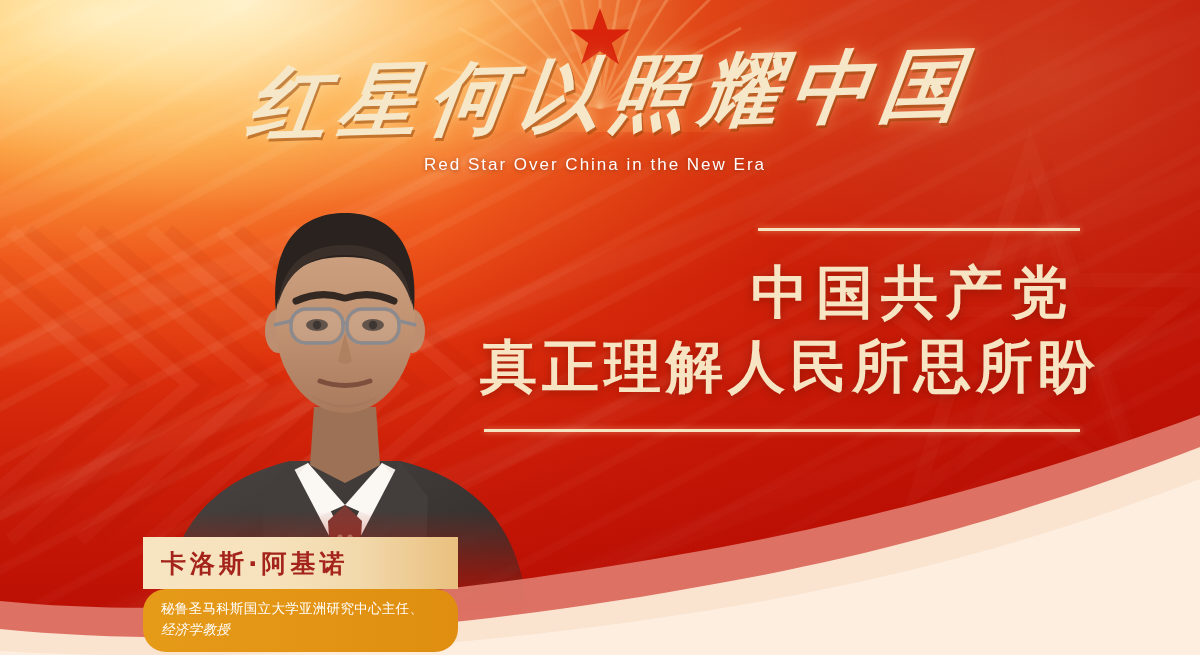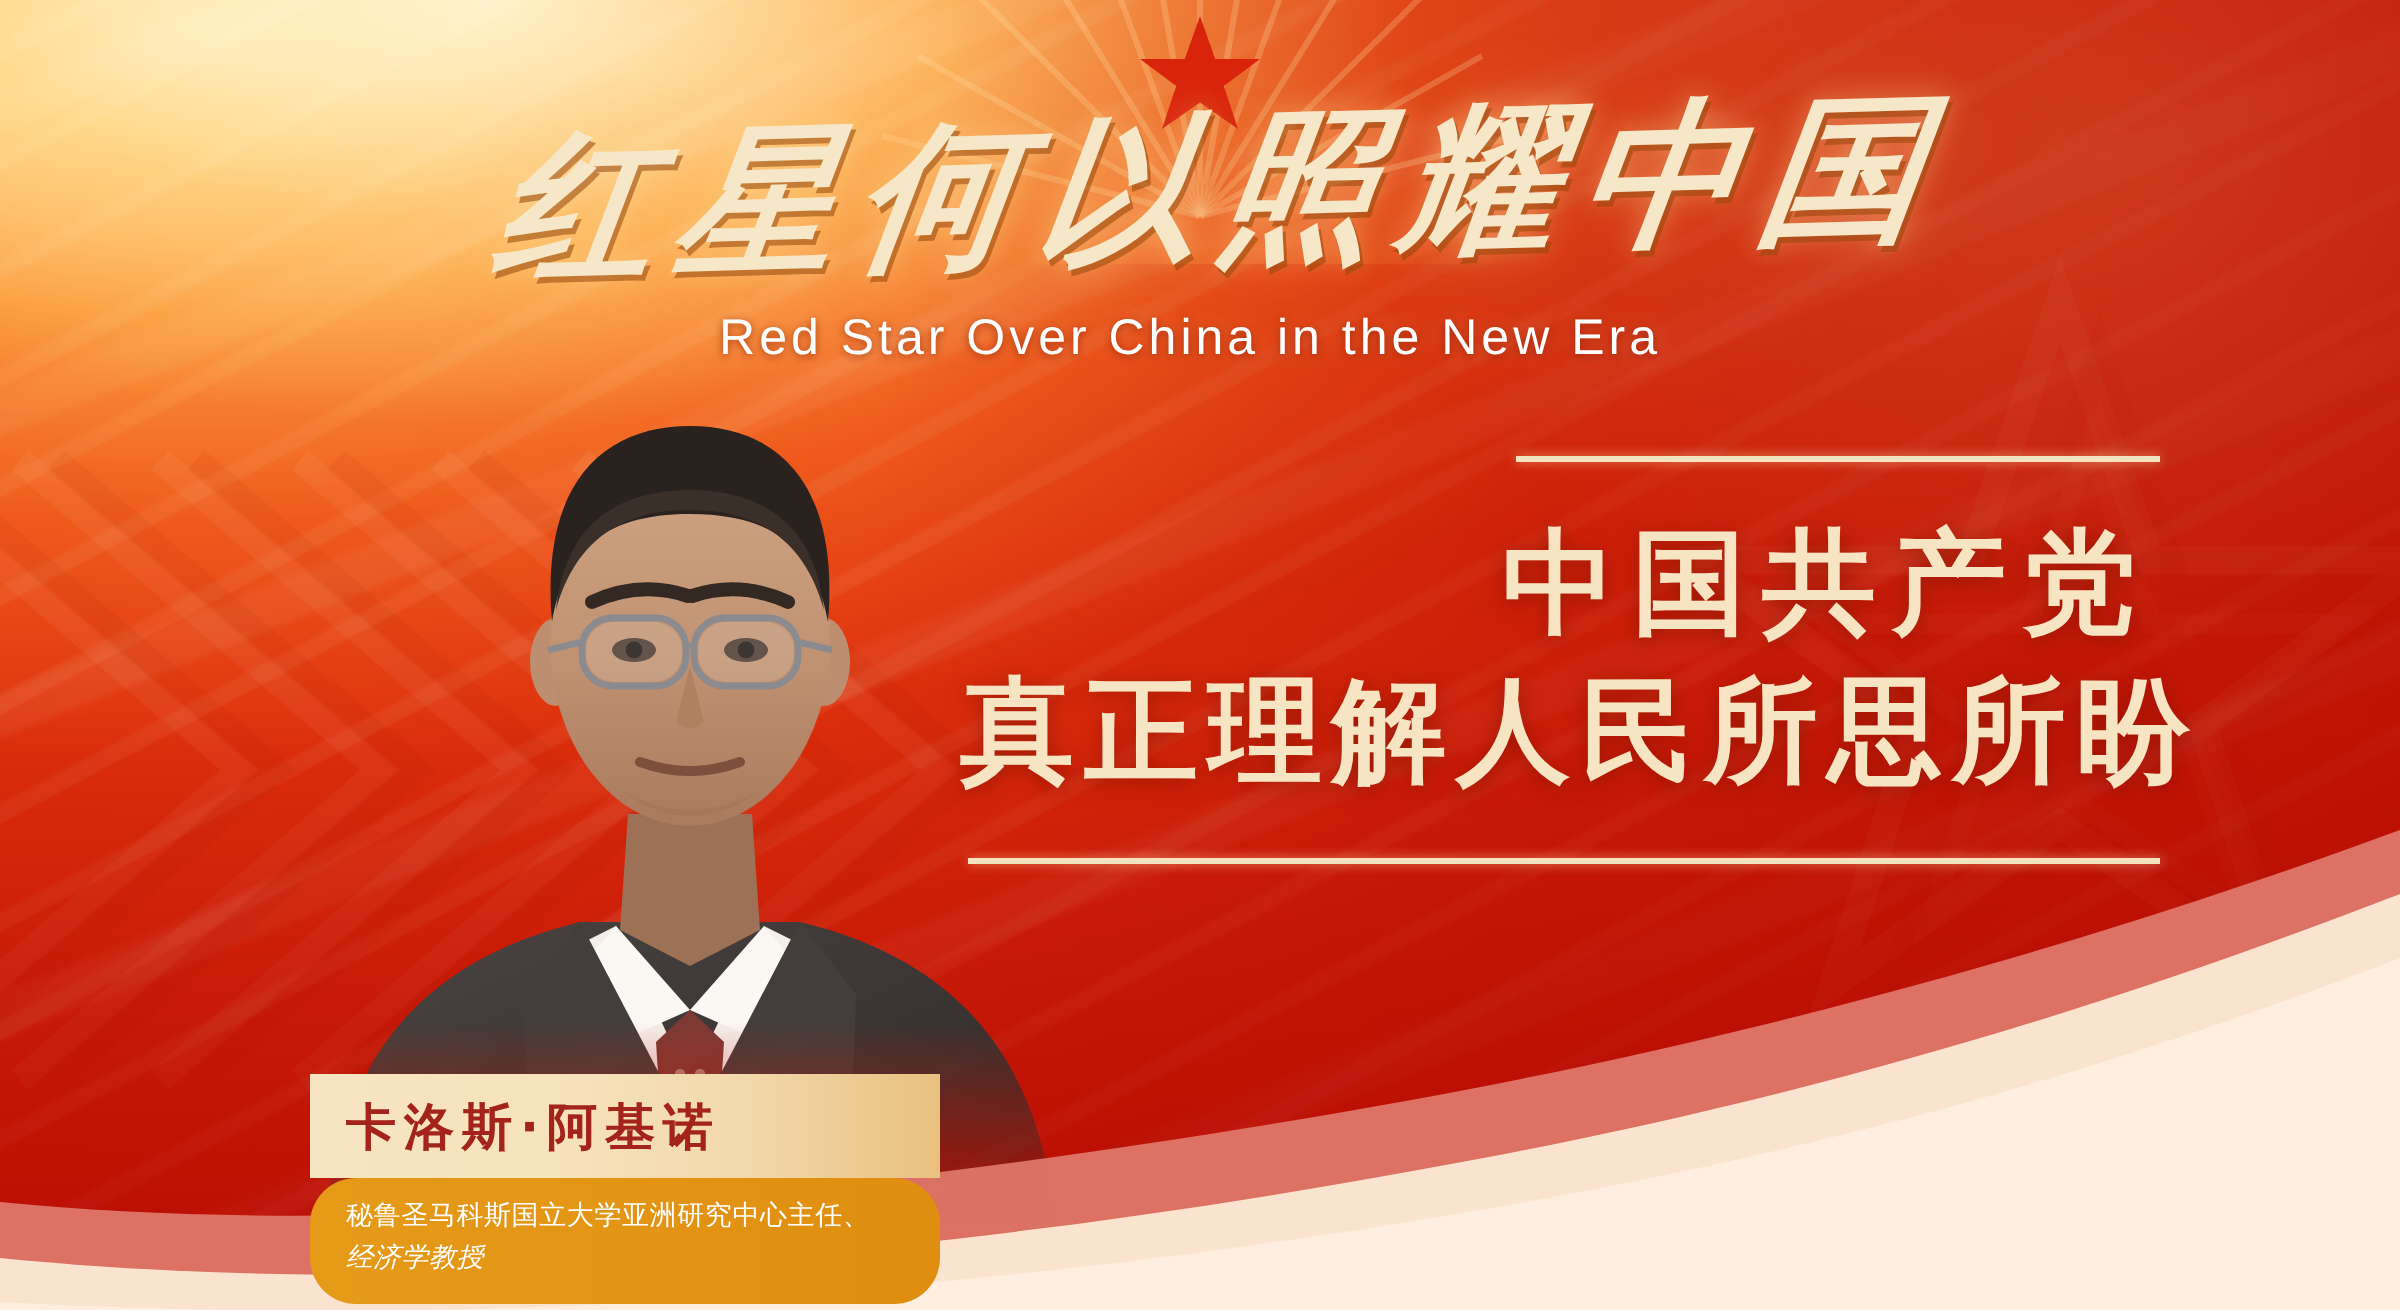--- a/index.html
+++ b/index.html
@@ -102,21 +102,21 @@
     text-shadow:
       2px 3px 0 rgba(150,70,10,.55),
       0 0 14px rgba(255,220,150,.45),
       0 0 34px rgba(255,190,110,.30);
     transform:skewX(-9deg) rotate(-1.6deg);
   }
   .subtitle-en{
     position:absolute;left:0;right:0;top:103px;
     text-align:center;
     color:#ffffff;
-    font-size:25px;
+    font-size:17px;
     letter-spacing:2.0px;
     font-weight:500;
     text-shadow:0 1px 4px rgba(140,30,0,.75), 0 0 12px rgba(255,180,120,.45);
     white-space:nowrap;
   }
 
   
   .headline{
     position:absolute;right:120px;top:228px;width:600px;
     text-align:right;
@@ -141,21 +141,21 @@
   
   .portrait{
     position:absolute;left:150px;bottom:40px;
     width:390px;height:470px;
     pointer-events:none;
   }
   .portrait svg{width:100%;height:100%;display:block;}
 
   
   .nameplate{
-    position:absolute;left:155px;top:537px;width:315px;
+    position:absolute;left:143px;top:537px;width:315px;
   }
   .name-band{
     height:52px;
     background:linear-gradient(90deg,#f7e4c1 0%,#f6e2bc 40%,#f2d9ac 68%,#e9c07e 100%);
     display:flex;align-items:center;
     padding:0 18px;
     box-sizing:border-box;
   }
   .name-text{
     color:#a4231a;

